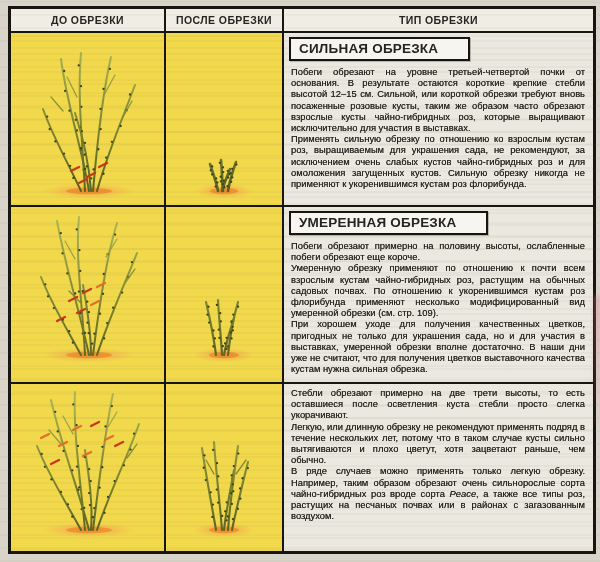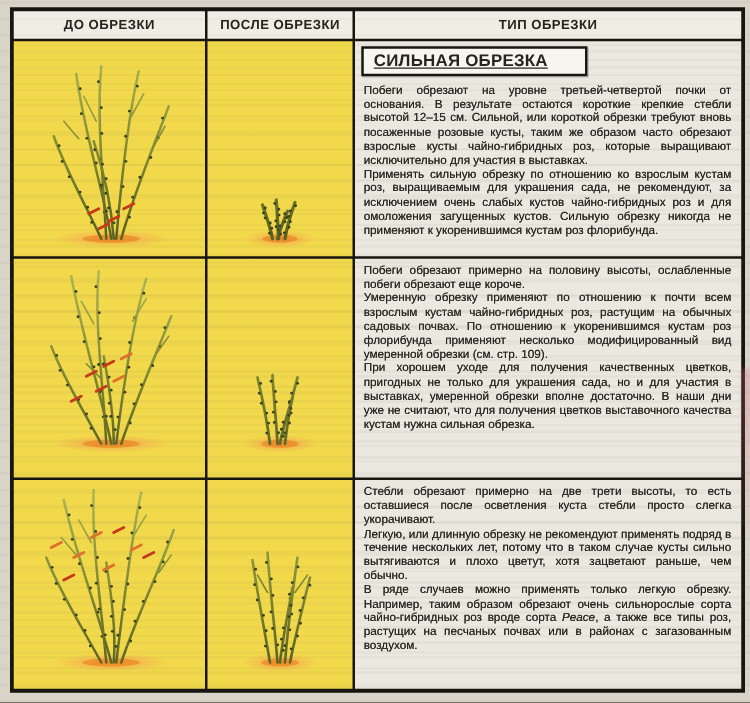--- a/index.html
+++ b/index.html
@@ -22,21 +22,21 @@
        font-weight:bold;font-size:10.5px;letter-spacing:.4px;}
   .cell{position:relative;overflow:hidden;}
   .cell.yellow{background:var(--cell_yellow);}
   .cell.textcol{background:var(--panel);}
   .cell::after{content:"";position:absolute;inset:0;pointer-events:none;
        background:repeating-linear-gradient(0deg, rgba(100,105,70,.05) 0 2px, transparent 2px 12px);}
   .bush{position:absolute;inset:0;width:100%;height:100%;}
   .title-box{display:inline-block;margin:4px 0 2px 5px;padding:2px 30px 3px 8px;
        background:var(--title_box_bg);border:2px solid var(--border);
        font-weight:bold;font-size:13.5px;letter-spacing:.2px;white-space:nowrap;
-       box-shadow:1px 1px 0 rgba(0,0,0,.22);position:relative;z-index:1;text-decoration:underline;}
+       box-shadow:1px 1px 0 rgba(0,0,0,.22);position:relative;z-index:1;}
   .sec-body{padding:3px 8px 0 7px;font-size:9.4px;line-height:11.2px;
        text-align:justify;color:var(--ink);text-shadow:0 0 .35px rgba(40,38,32,.85);}
   .sec-body p{margin:0;}
 </style>
 </head>
 <body>
 
 <div class="page">
   <div class="table">
 
@@ -276,20 +276,21 @@
           <path d="M58,148 C60,136 64,124 68,111" fill="none" stroke="url(#stem3)" stroke-width="2.2" stroke-linecap="round"></path>
           <circle cx="60.562059783935545" cy="141.9742889404297" r="1.15" fill="#3c431a"></circle>
           <circle cx="59.087319946289064" cy="136.3755340576172" r="1.15" fill="#3c431a"></circle>
           <circle cx="60.582044219970705" cy="130.81947326660156" r="1.15" fill="#3c431a"></circle>
           <circle cx="64.99344482421876" cy="125.29602813720703" r="1.15" fill="#3c431a"></circle>
           <circle cx="66.6742156982422" cy="119.79324340820312" r="1.15" fill="#3c431a"></circle>
           <circle cx="65.57968292236328" cy="114.29803466796875" r="1.15" fill="#3c431a"></circle>
         </svg>
     </div>
     <div class="cell textcol">
+      <div class="title-box">УМЕРЕННАЯ ОБРЕЗКА</div>
       <div class="sec-body">
         <p>Побеги обрезают примерно на половину высоты, ослабленные побеги обрезают еще короче.</p>
         <p>Умеренную обрезку применяют по отношению к почти всем взрослым кустам чайно-гибридных роз, растущим на обычных садовых почвах. По отношению к укоренившимся кустам роз флорибунда применяют несколько модифицированный вид умеренной обрезки (см. стр. 109).</p>
         <p>При хорошем уходе для получения качественных цветков, пригодных не только для украшения сада, но и для участия в выставках, умеренной обрезки вполне достаточно. В наши дни уже не считают, что для получения цветков выставочного качества кустам нужна сильная обрезка.</p>
       </div>
     </div>
 
     <div class="cell yellow">
       <svg class="bush" viewBox="0 0 153 167" preserveAspectRatio="xMidYMax meet">
           <defs>

